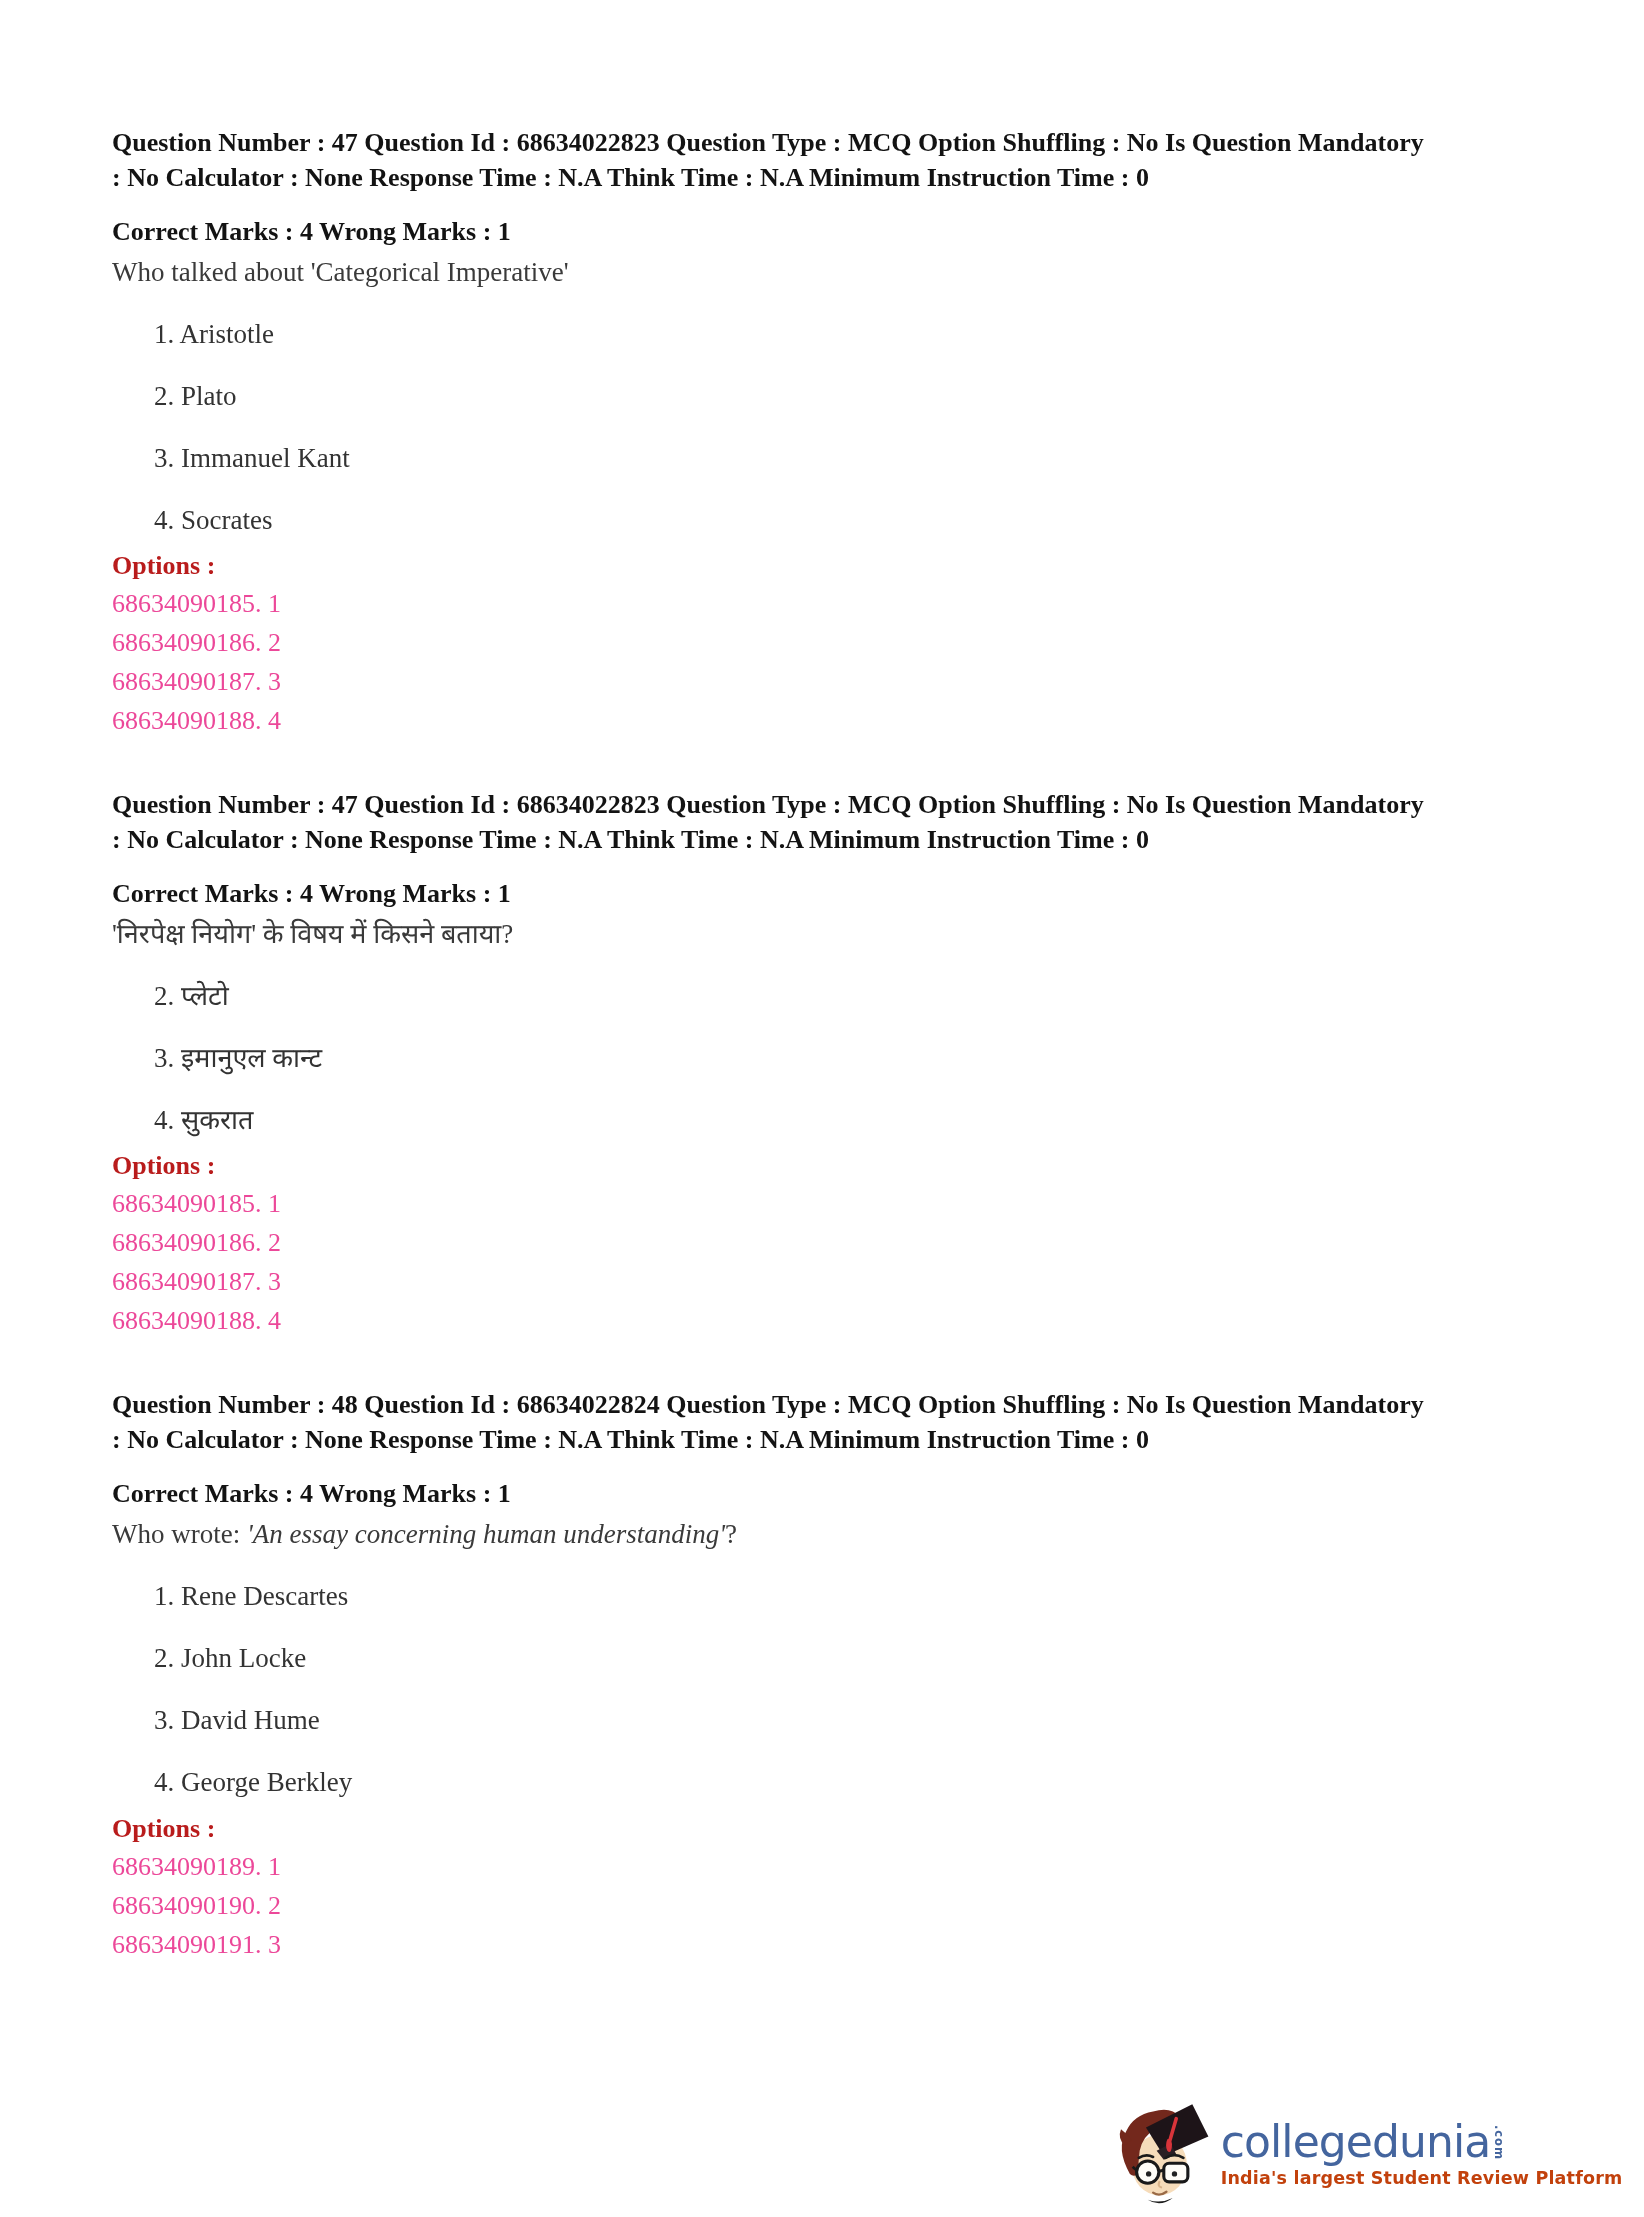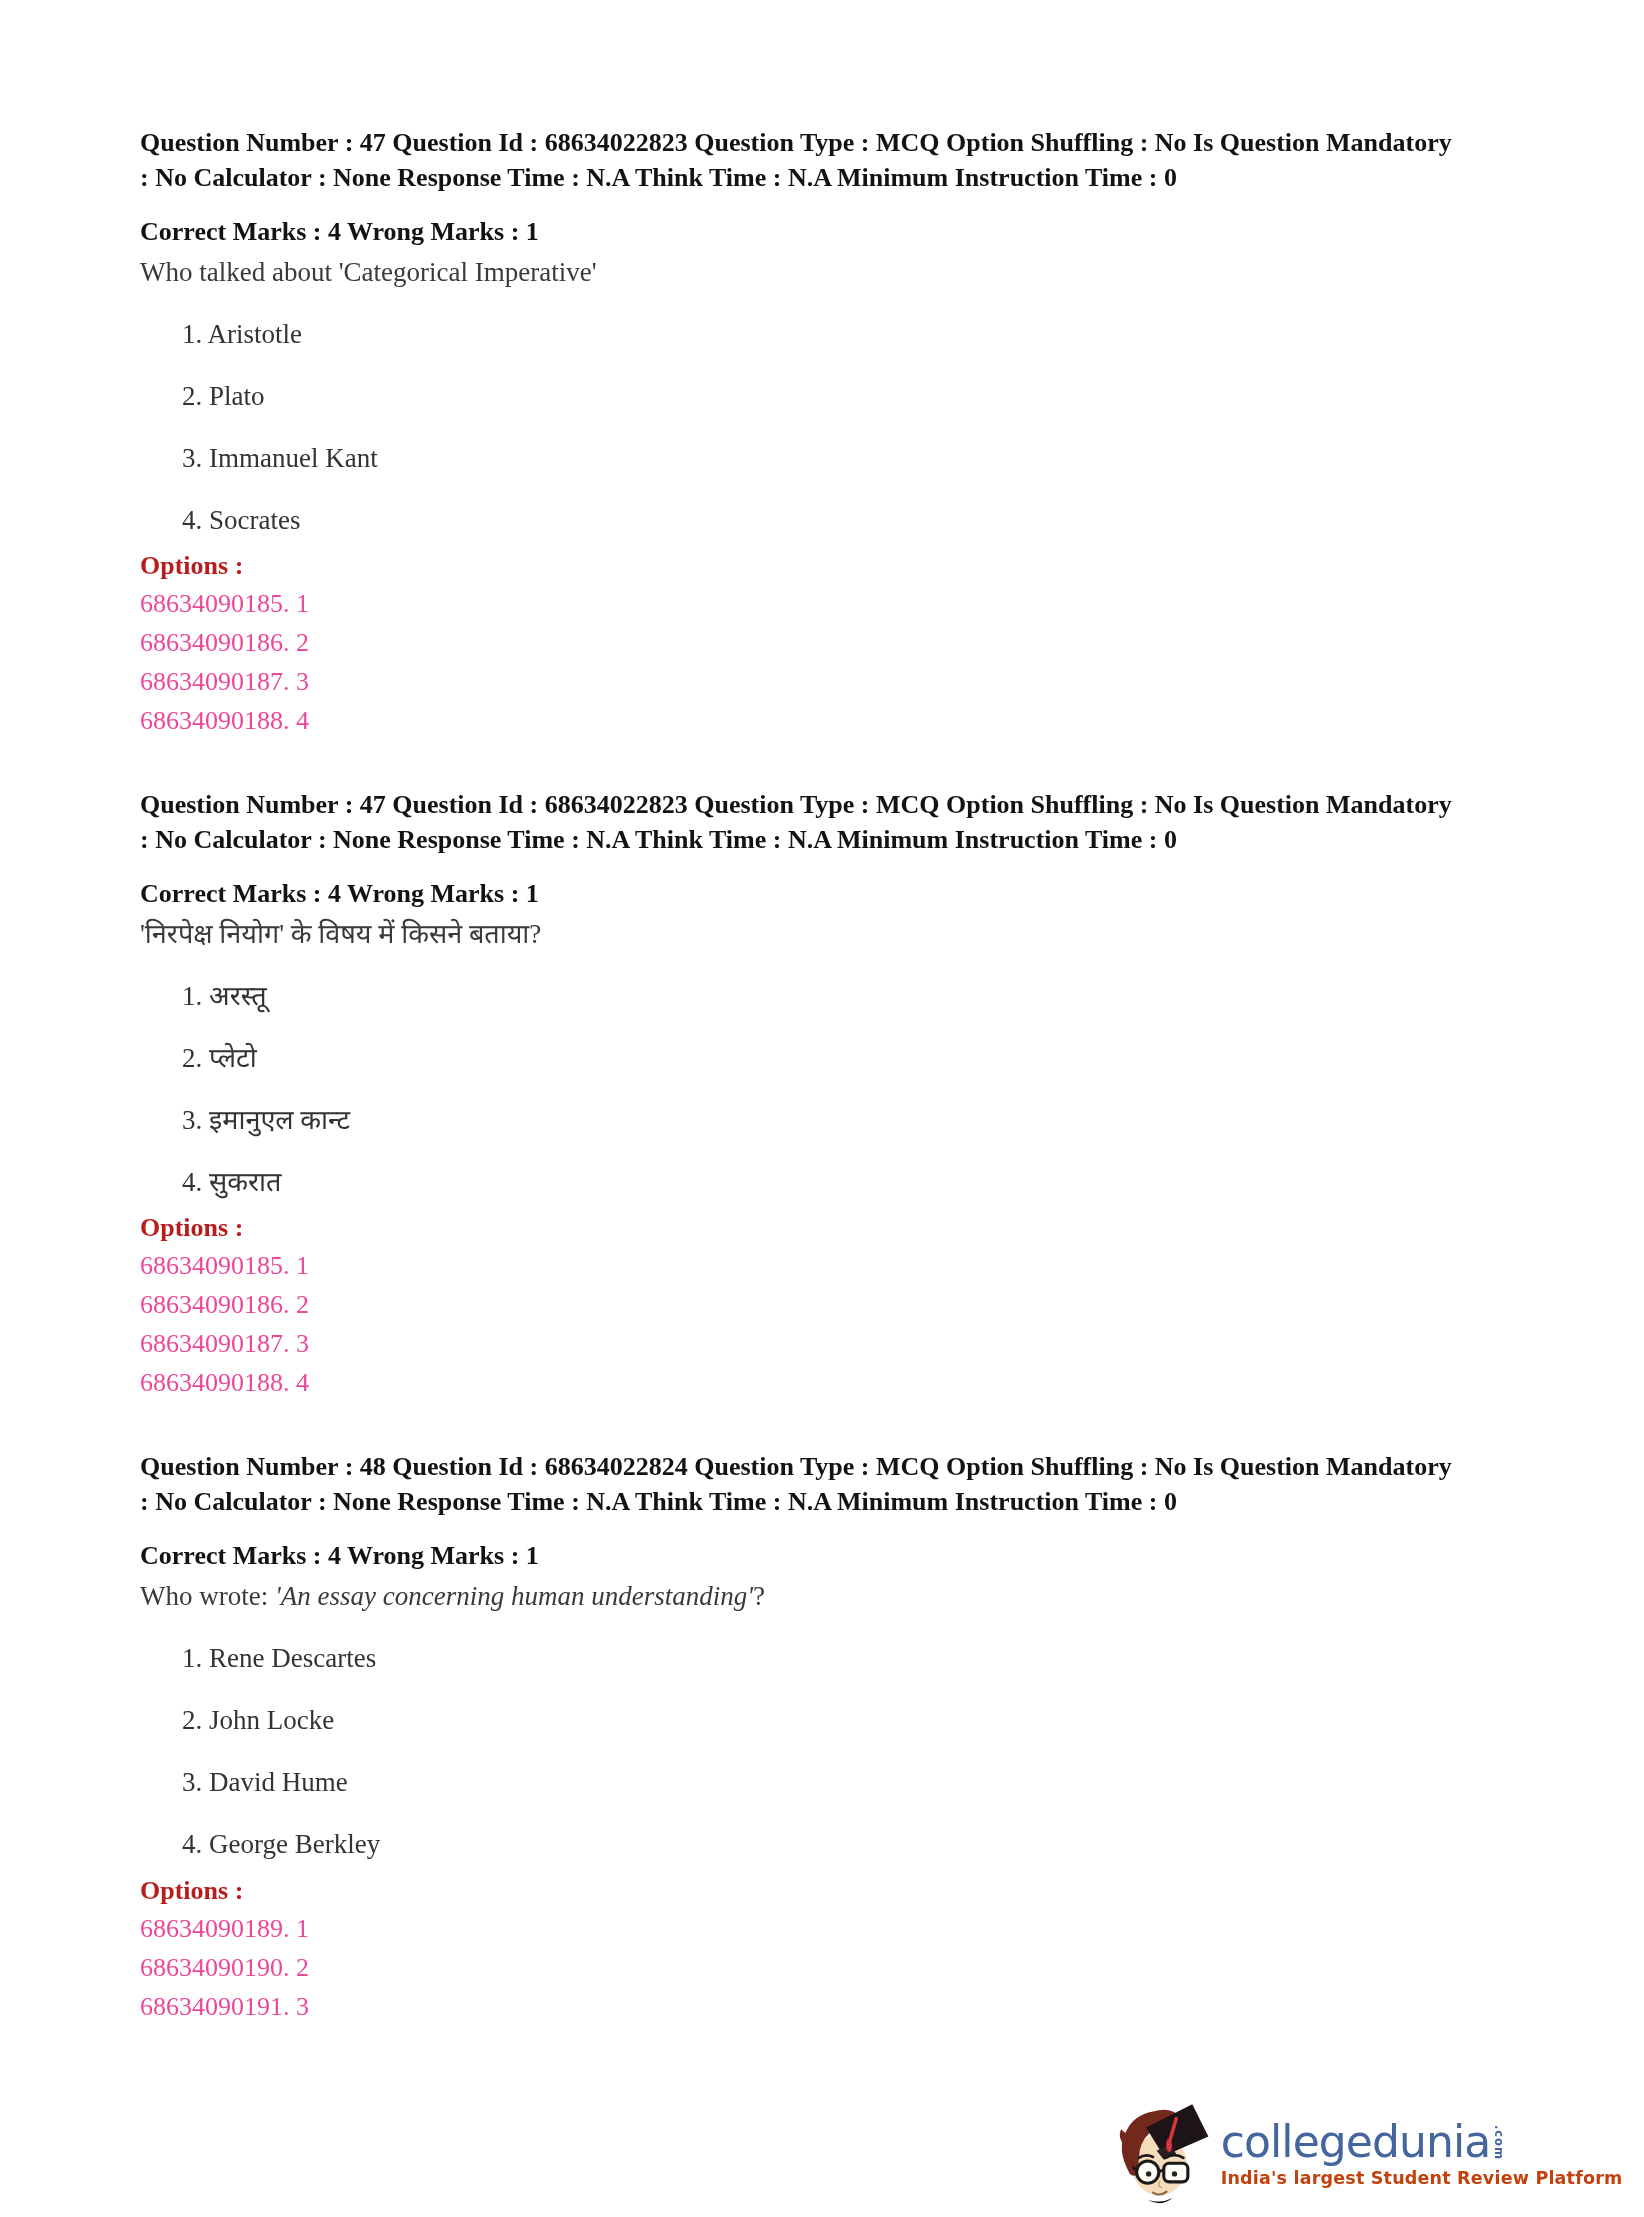--- a/index.html
+++ b/index.html
@@ -8,21 +8,21 @@
     width: 1644px;
     height: 2217px;
     background: #ffffff;
     position: relative;
     overflow: hidden;
     font-family: "Liberation Serif", "DejaVu Serif", serif;
     color: #1c1c1c;
   }
   .page-content {
     position: absolute;
-    left: 140px;
+    left: 112px;
     top: 125px;
     width: 1415px;
   }
   .qblock { margin: 0 0 47px 0; }
   .qheader-line {
     font-size: 26px;
     font-weight: 700;
     line-height: 35px;
     white-space: nowrap;
     color: #131313;
@@ -115,21 +115,20 @@
     <div class="oid">68634090188. 4</div>
   </section>
 
   <section class="qblock">
     <div class="qheader">
       <div class="qheader-line">Question Number : 47 Question Id : 68634022823 Question Type : MCQ Option Shuffling : No Is Question Mandatory</div>
       <div class="qheader-line">: No Calculator : None Response Time : N.A Think Time : N.A Minimum Instruction Time : 0</div>
     </div>
     <div class="marks">Correct Marks : 4 Wrong Marks : 1</div>
     <div class="question"><span>'निरपेक्ष नियोग' के विषय में किसने बताया?</span><i></i><span></span></div>
-    <div class="choice">1. अरस्तू</div>
     <div class="choice">2. प्लेटो</div>
     <div class="choice">3. इमानुएल कान्ट</div>
     <div class="choice">4. सुकरात</div>
     <div class="options-label">Options :</div>
     <div class="oid">68634090185. 1</div>
     <div class="oid">68634090186. 2</div>
     <div class="oid">68634090187. 3</div>
     <div class="oid">68634090188. 4</div>
   </section>
 

